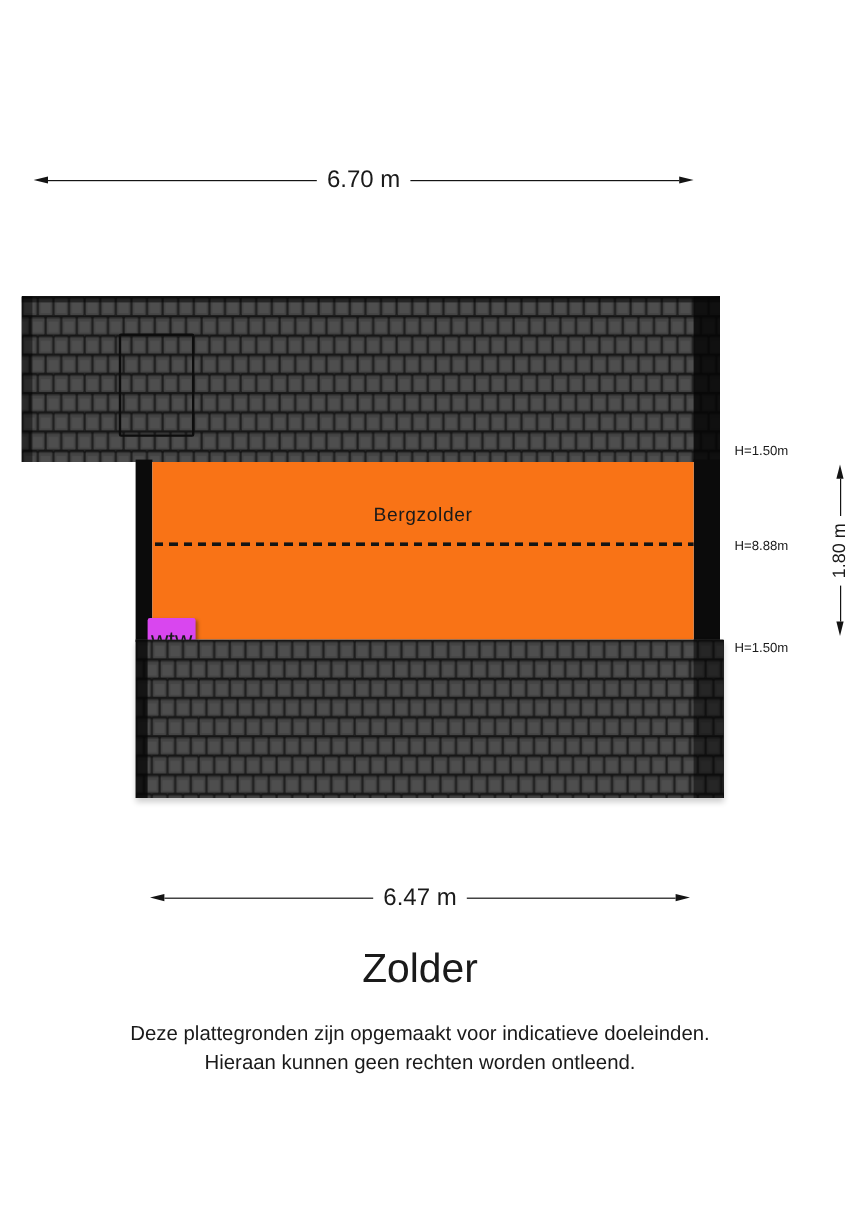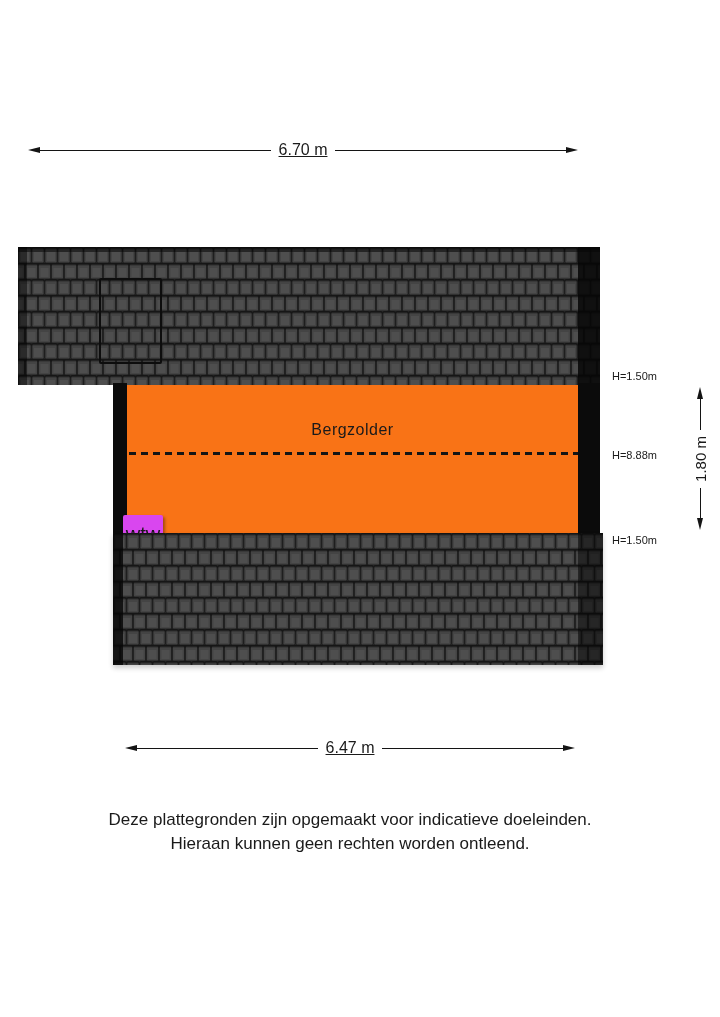--- a/index.html
+++ b/index.html
@@ -12,21 +12,21 @@
     overflow:hidden;
   }
 
   
   .dim {
     position:absolute;
     display:flex; align-items:center;
     height:16px;
   }
   .dim-line { flex:1; height:1px; background:#141414; }
-  .dim-label { padding:0 8px; font-size:16px; white-space:nowrap;text-decoration:underline; }
+  .dim-label { padding:0 8px; font-size:20px; white-space:nowrap; }
   .ah { width:0; height:0; }
   .ah-left  { border-top:3.5px solid transparent; border-bottom:3.5px solid transparent; border-right:12px solid #141414; }
   .ah-right { border-top:3.5px solid transparent; border-bottom:3.5px solid transparent; border-left:12px solid #141414; }
 
   .dim-top    { left:28px;  top:142px; width:550px; }
   .dim-bottom { left:125px; top:740px; width:450px; }
 
   .vdim {
     position:absolute;
     left:692px; top:387px; width:16px; height:143px;
@@ -205,19 +205,20 @@
 
   <div class="dim dim-bottom">
     <span class="ah ah-left"></span>
     <span class="dim-line"></span>
     <span class="dim-label">6.47 m</span>
     <span class="dim-line"></span>
     <span class="ah ah-right"></span>
   </div>
 
   <div class="title-block">
+    <div class="plan-title">Zolder</div>
     <div class="disclaimer">
       <div>Deze plattegronden zijn opgemaakt voor indicatieve doeleinden.</div>
       <div>Hieraan kunnen geen rechten worden ontleend.</div>
     </div>
   </div>
 
 </div>
 
 </body></html>

